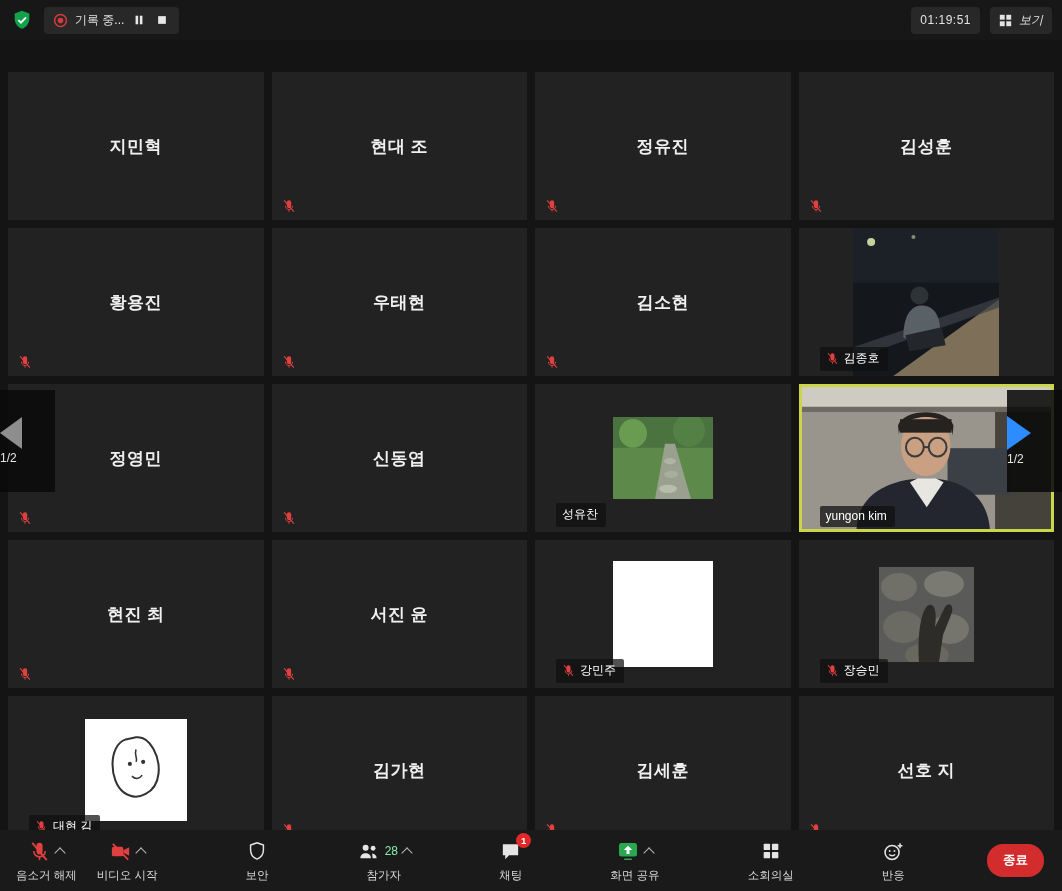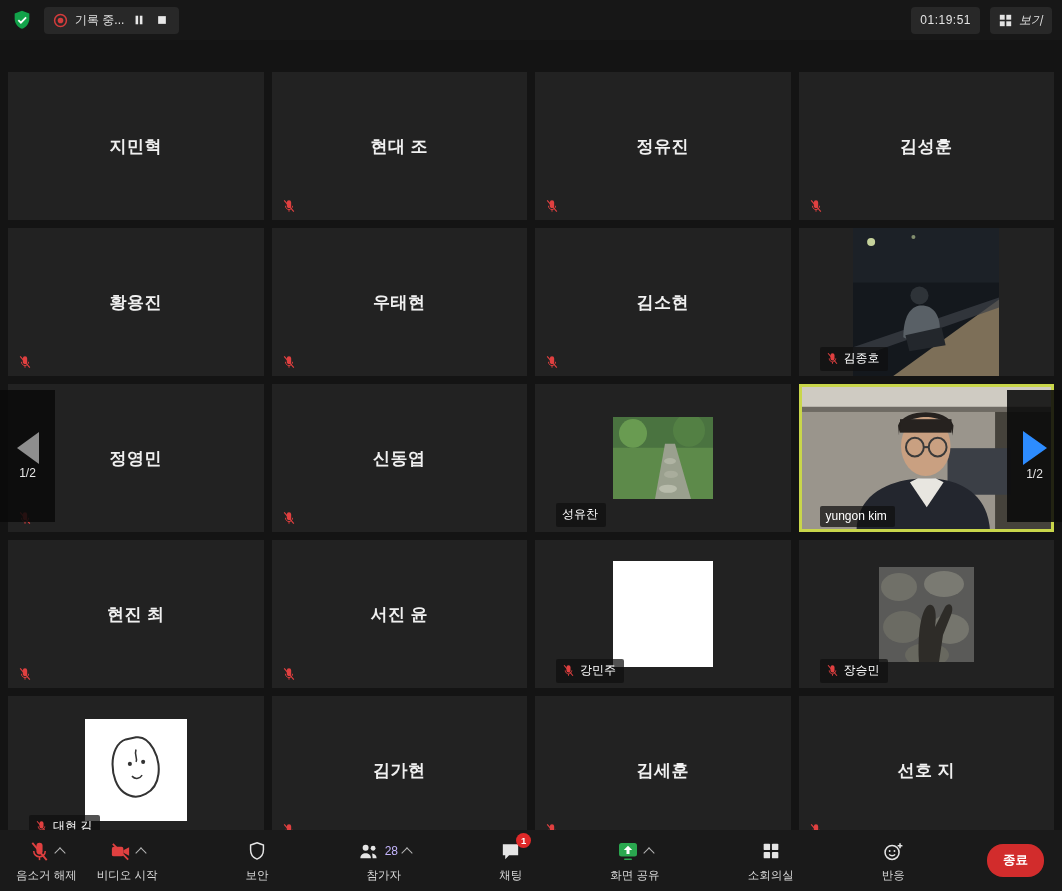--- a/index.html
+++ b/index.html
@@ -27,37 +27,37 @@
   .video svg{display:block;width:100%;height:100%;}
   .v-webcam{position:absolute;inset:0;width:100%;height:100%;}
   .v-night-portrait{width:146px;height:148px;}
   .v-forest-path{width:100px;height:82px;}
   .v-white-square{width:100px;height:106px;}
   .v-hand-stones{width:95px;height:95px;}
   .v-doodle{width:102px;height:102px;}
   .tile.active::after{content:"";position:absolute;inset:0;border:3px solid var(--active-border,#c9d64a);pointer-events:none;}
 
   
-  .nav{position:absolute;top:390px;width:55px;height:132px;background:rgba(10,10,10,.88);display:flex;flex-direction:column;align-items:center;justify-content:center;gap:2px;cursor:pointer;z-index:5;}
+  .nav{position:absolute;top:390px;width:55px;height:102px;background:rgba(10,10,10,.88);display:flex;flex-direction:column;align-items:flex-start;justify-content:center;gap:2px;cursor:pointer;z-index:5;}
   .nav-left{left:0;}
   .nav-right{right:0;}
   .tri-left{width:0;height:0;border-top:16px solid transparent;border-bottom:16px solid transparent;border-right:22px solid #8e8e8e;}
   .tri-right{width:0;height:0;border-top:17px solid transparent;border-bottom:17px solid transparent;border-left:24px solid var(--arrow-blue,#2d8cff);}
   .page-num{color:#e6e6e6;font-size:12px;}
 
   
   .toolbar{position:absolute;bottom:0;left:0;right:0;height:61px;background:#1a1a1a;display:flex;align-items:stretch;padding:0 6px;}
   .tb-left{display:flex;}
   .tb-center{flex:1;display:flex;justify-content:space-evenly;}
   .tb-right{display:flex;align-items:center;padding:0 12px 0 4px;}
   .tb-item{display:flex;flex-direction:column;align-items:center;justify-content:center;gap:4px;padding:0 10px;color:#d9d9d9;font-size:11.5px;cursor:pointer;white-space:nowrap;}
   .icon-row{display:flex;align-items:center;gap:5px;height:25px;}
   .icon-holder{position:relative;display:flex;align-items:center;}
   .chev{width:8px;height:8px;border-left:1.6px solid #b5b5b5;border-top:1.6px solid #b5b5b5;transform:rotate(45deg);margin-top:4px;cursor:pointer;}
-  .count{font-size:12px;color:#c4b5fd;}
+  .count{font-size:12px;color:#86efac;}
   .badge{position:absolute;top:-7px;right:-9px;min-width:15px;height:15px;padding:0 3px;border-radius:8px;background:var(--badge-red,#e02828);color:#fff;font-size:9.5px;display:flex;align-items:center;justify-content:center;font-weight:bold;}
   .rec-chip{width:21px;height:21px;border-radius:4px;background:#3a3a3a;display:flex;align-items:center;justify-content:center;}
   .end-btn{background:var(--end-red,#d22c2c);color:#fff;border:none;border-radius:16px;font-size:12.5px;padding:8px 16px;cursor:pointer;font-weight:600;}
 </style>
 </head>
 <body>
 
 <div class="app">
 
   <header class="topbar">

